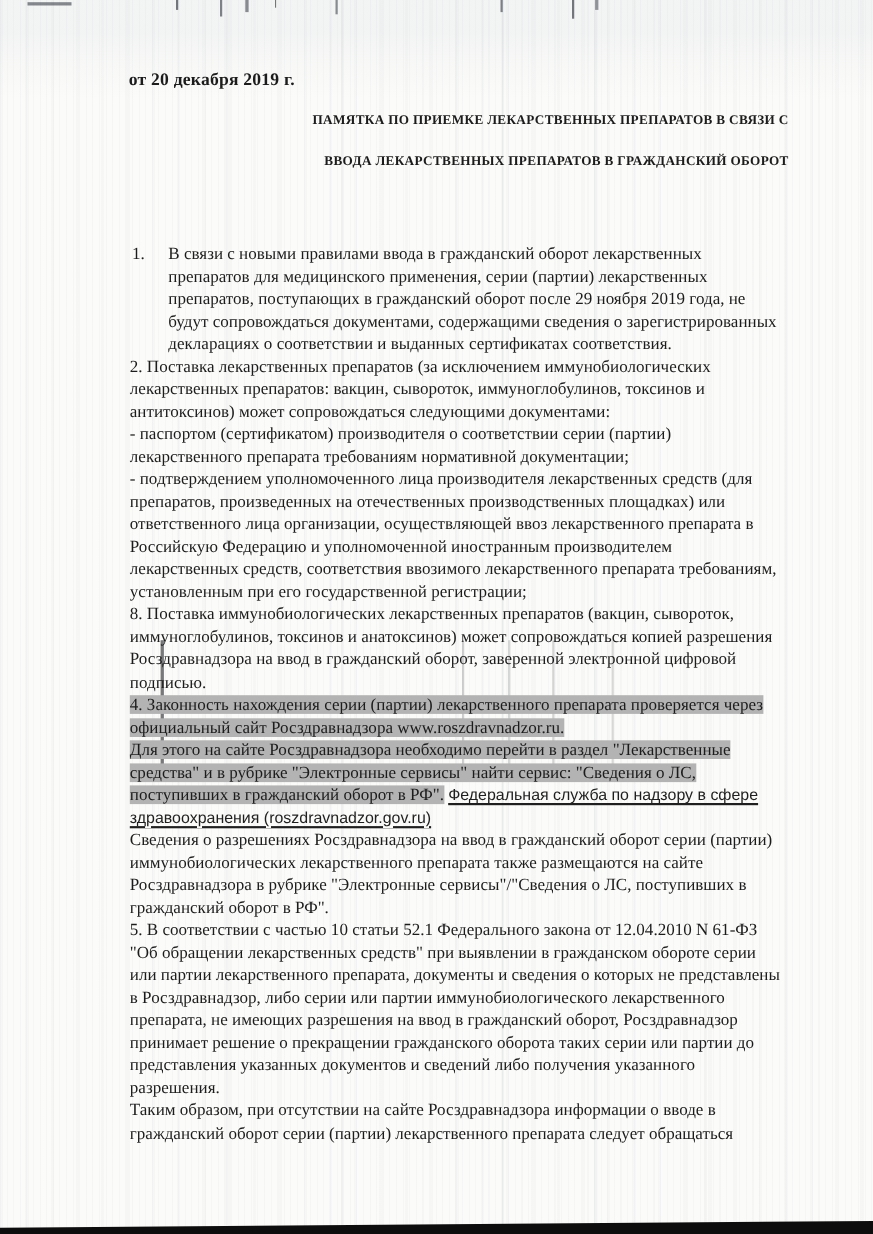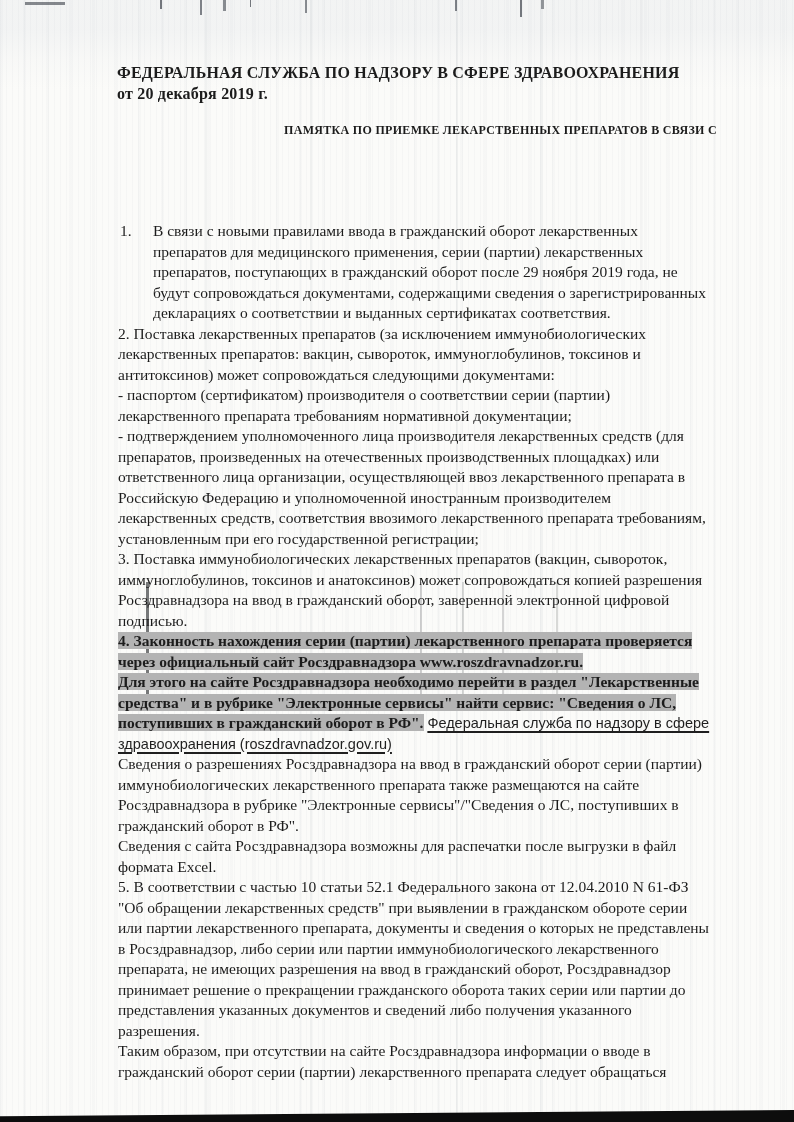--- a/index.html
+++ b/index.html
@@ -29,21 +29,21 @@
     margin-top:16px; white-space:nowrap;text-align:right;
   }
 
   .doc-body {
     position:absolute; left:118px; top:221px; width:594px;
     font-size:15.5px; line-height:20.5px;
   }
   .block { margin:0; }
   .block.numbered { position:relative; padding-left:35px; }
   .num { position:absolute; left:2px; top:0; }
-  .hl { background:var(--hl, #b3b3b3);font-weight:bold; }
+  .hl { background:var(--hl, #b3b3b3); }
   a.link {
     font-family:"Liberation Sans", sans-serif;
     font-size:14.5px; color:#1f1f1f;
     text-decoration:underline; text-decoration-thickness:1.5px; text-underline-offset:3px;
   }
   .bottom-bar {
     position:absolute; left:-12px; top:1113px; width:830px; height:18px;
     background:var(--bar, #0d0d0d);
     transform:rotate(-0.45deg);
   }
@@ -71,30 +71,29 @@
   <div class="streak" style="left:540px;top:0;width:3px;height:1122px;background:rgba(90,100,120,0.06);"></div>
   <div class="streak" style="left:640px;top:0;width:2px;height:1122px;background:rgba(90,100,120,0.05);"></div>
 
   <div class="streak" style="left:146px;top:582px;width:3px;height:118px;background:rgba(10,12,16,0.55);"></div>
   <div class="streak" style="left:420px;top:582px;width:2px;height:118px;background:rgba(10,12,16,0.18);"></div>
   <div class="streak" style="left:462px;top:582px;width:2px;height:118px;background:rgba(10,12,16,0.15);"></div>
   <div class="streak" style="left:502px;top:582px;width:2px;height:118px;background:rgba(10,12,16,0.16);"></div>
   <div class="streak" style="left:556px;top:582px;width:2px;height:118px;background:rgba(10,12,16,0.14);"></div>
 
   <div class="doc-header">
-    <div class="agency-line">ФЕДЕРАЛЬНАЯ СЛУЖБА ПО НАДЗОРУ В СФЕРЕ ЗДРАВООХРАНЕНИЯ</div>
     <div class="date-line">от 20 декабря 2019 г.</div>
     <div class="title-line">ПАМЯТКА ПО ПРИЕМКЕ ЛЕКАРСТВЕННЫХ ПРЕПАРАТОВ В СВЯЗИ С</div>
+    <div class="title-line">ВВОДА ЛЕКАРСТВЕННЫХ ПРЕПАРАТОВ В ГРАЖДАНСКИЙ ОБОРОТ</div>
   </div>
 
   <div class="doc-body">
       <div class="block numbered"><span class="num">1.</span><span class="plain">В связи с новыми правилами ввода в гражданский оборот лекарственных препаратов для медицинского применения, серии (партии) лекарственных препаратов, поступающих в гражданский оборот после 29 ноября 2019 года, не будут сопровождаться документами, содержащими сведения о зарегистрированных декларациях о соответствии и выданных сертификатах соответствия.</span></div>
       <div class="block"><span class="plain">2. Поставка лекарственных препаратов (за исключением иммунобиологических лекарственных препаратов: вакцин, сывороток, иммуноглобулинов, токсинов и антитоксинов) может сопровождаться следующими документами:</span><br><span class="plain">- паспортом (сертификатом) производителя о соответствии серии (партии) лекарственного препарата требованиям нормативной документации;</span><br><span class="plain">- подтверждением уполномоченного лица производителя лекарственных средств (для препаратов, произведенных на отечественных производственных площадках) или ответственного лица организации, осуществляющей ввоз лекарственного препарата в Российскую Федерацию и уполномоченной иностранным производителем лекарственных средств, соответствия ввозимого лекарственного препарата требованиям, установленным при его государственной регистрации;</span></div>
-      <div class="block"><span class="plain">3. Поставка иммунобиологических лекарственных препаратов (вакцин, сывороток, иммуноглобулинов, токсинов и анатоксинов) может сопровождаться копией разрешения Росздравнадзора на ввод в гражданский оборот, заверенной электронной цифровой подписью.</span></div>
+      <div class="block"><span class="plain">8. Поставка иммунобиологических лекарственных препаратов (вакцин, сывороток, иммуноглобулинов, токсинов и анатоксинов) может сопровождаться копией разрешения Росздравнадзора на ввод в гражданский оборот, заверенной электронной цифровой подписью.</span></div>
       <div class="block"><span class="hl">4. Законность нахождения серии (партии) лекарственного препарата проверяется через официальный сайт Росздравнадзора www.roszdravnadzor.ru.</span><br><span class="hl">Для этого на сайте Росздравнадзора необходимо перейти в раздел "Лекарственные средства" и в рубрике "Электронные сервисы" найти сервис: "Сведения о ЛС, поступивших в гражданский оборот в РФ".</span><span class="plain"> </span><a class="link" href="#">Федеральная служба по надзору в сфере здравоохранения (roszdravnadzor.gov.ru)</a></div>
       <div class="block"><span class="plain">Сведения о разрешениях Росздравнадзора на ввод в гражданский оборот серии (партии) иммунобиологических лекарственного препарата также размещаются на сайте Росздравнадзора в рубрике "Электронные сервисы"/"Сведения о ЛС, поступивших в гражданский оборот в РФ".</span></div>
-      <div class="block"><span class="plain">Сведения с сайта Росздравнадзора возможны для распечатки после выгрузки в файл формата Excel.</span></div>
       <div class="block"><span class="plain">5. В соответствии с частью 10 статьи 52.1 Федерального закона от 12.04.2010 N 61-ФЗ "Об обращении лекарственных средств" при выявлении в гражданском обороте серии или партии лекарственного препарата, документы и сведения о которых не представлены в Росздравнадзор, либо серии или партии иммунобиологического лекарственного препарата, не имеющих разрешения на ввод в гражданский оборот, Росздравнадзор принимает решение о прекращении гражданского оборота таких серии или партии до представления указанных документов и сведений либо получения указанного разрешения.</span></div>
       <div class="block"><span class="plain">Таким образом, при отсутствии на сайте Росздравнадзора информации о вводе в гражданский оборот серии (партии) лекарственного препарата следует обращаться</span></div>
     </div>
 
   <div class="bottom-bar"></div>
 </div>
 
 </body></html>

